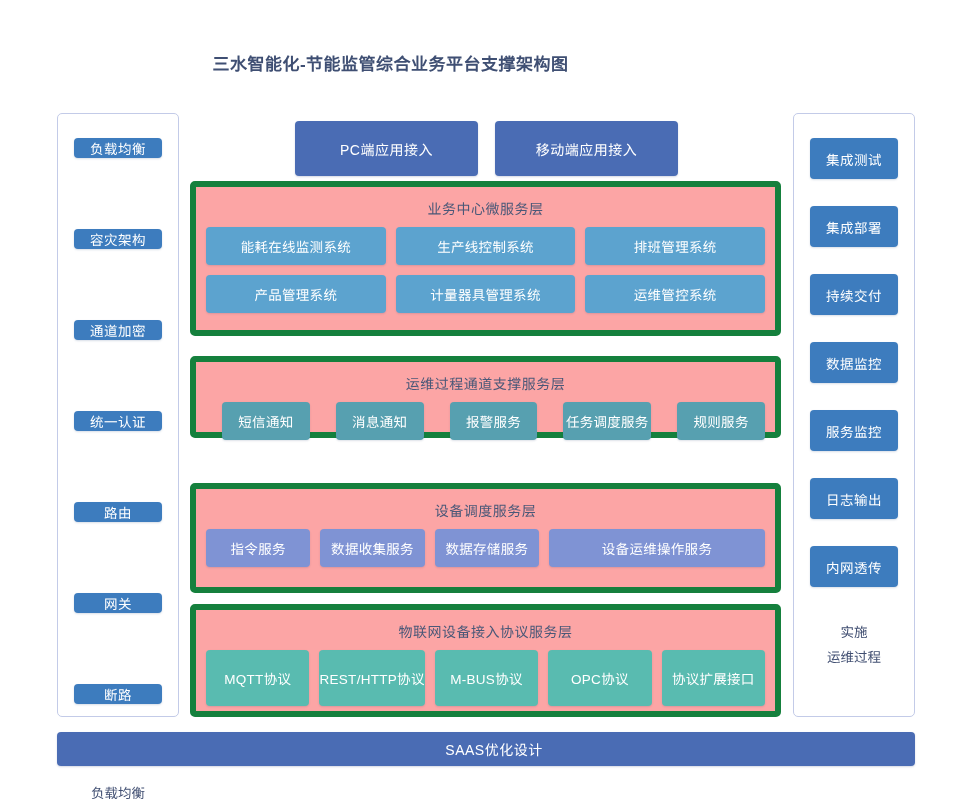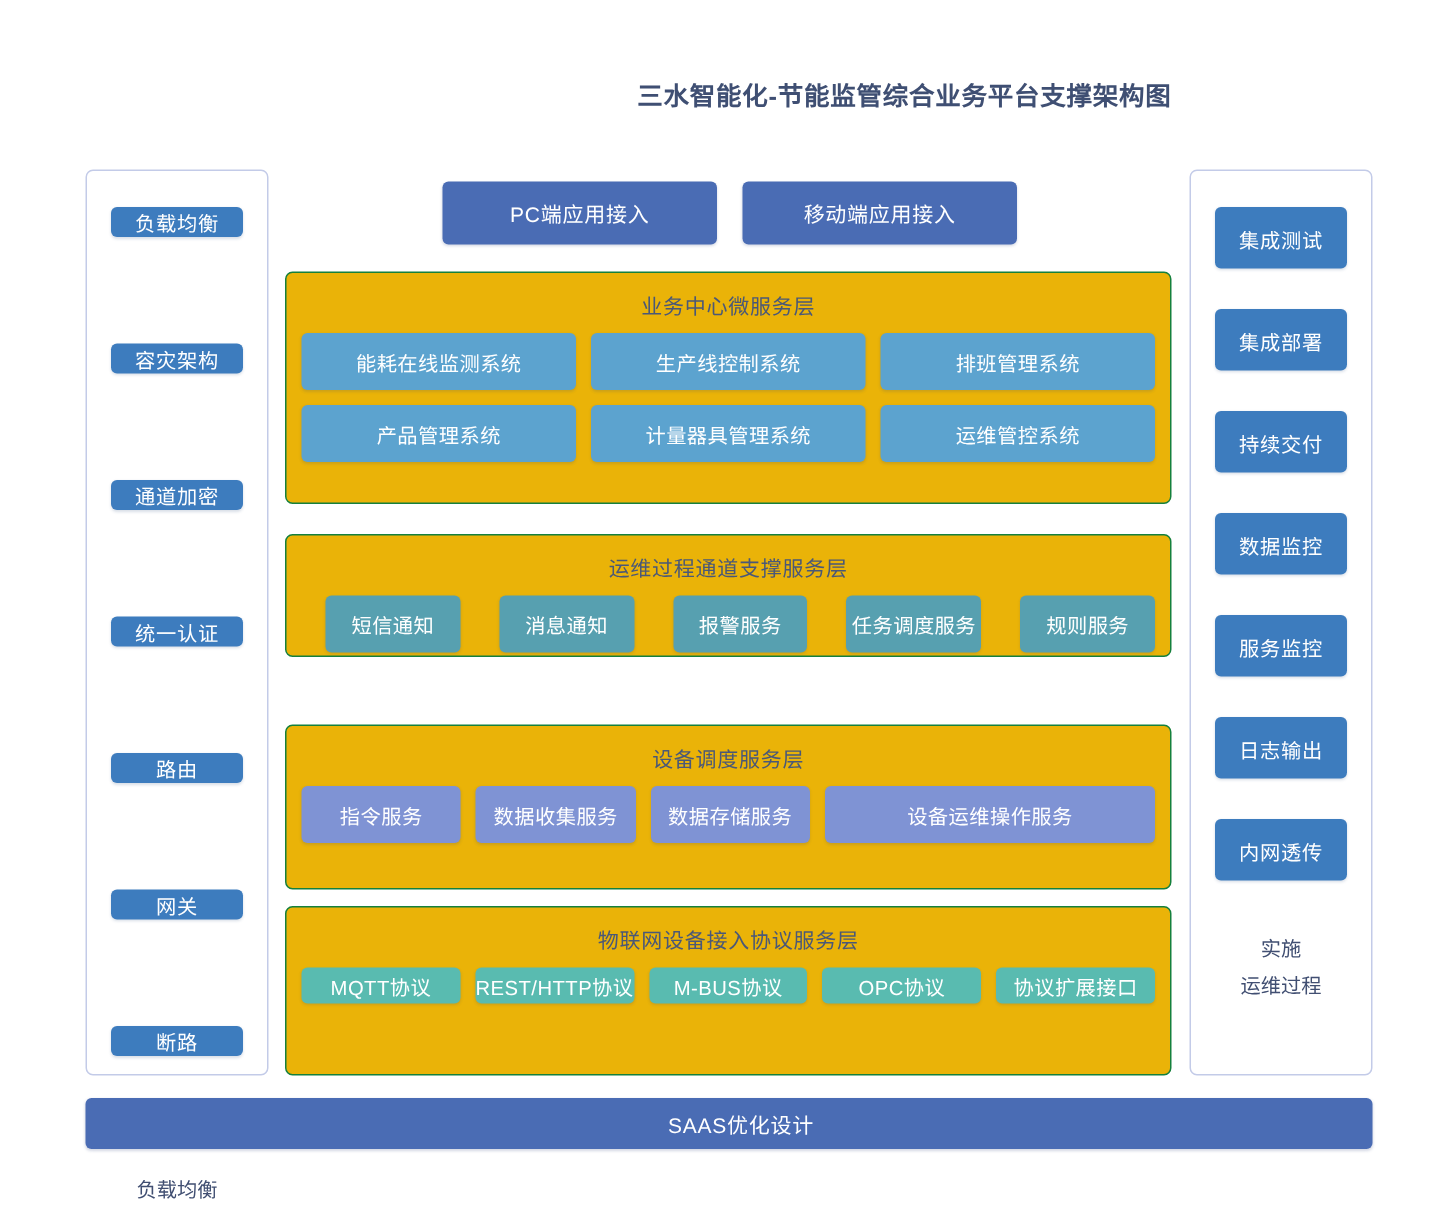--- a/index.html
+++ b/index.html
@@ -20,21 +20,21 @@
     height: 804px;
     box-sizing: border-box;
   }
 
   
   .diagram-title {
     position: absolute;
     left: 0;
     top: 50px;
     width: 781px;
-    text-align: right;
+    text-align: center;
     font-size: 17px;
     font-weight: bold;
     color: #3f4f73;
     letter-spacing: 0.5px;
   }
 
   
   .side-col {
     position: absolute;
     top: 113px;
@@ -88,41 +88,41 @@
   .access-row {
     position: absolute;
     left: 105px;
     top: 8px;
     width: 383px;
     display: flex;
     justify-content: space-between;
   }
   .access-btn {
     width: 183px;
-    height: 42px;
+    height: 55px;
     background: #4a6cb4;
     border-radius: 4px;
     color: #ffffff;
     font-size: 14px;
     display: flex;
     align-items: center;
     justify-content: center;
     box-shadow: 0 1px 2px rgba(40,60,120,0.2);
     box-sizing: border-box;
     letter-spacing: 0.5px;
   }
 
   
   .layer {
     position: absolute;
     left: 0;
     width: 591px;
-    border: 1px solid #15803d;
+    border: 6px solid #15803d;
     border-radius: 5px;
-    background: #eab308;
+    background: #fca5a5;
     box-sizing: border-box;
   }
   .layer-title {
     text-align: center;
     font-size: 14px;
     color: #4a5878;
     padding: 11px 0 9px 0;
     letter-spacing: 0.5px;
   }
   .layer-row {
@@ -146,21 +146,21 @@
     white-space: nowrap;
   }
   .cell.wide { flex: 2.07 1 0; }
 
   
   #layer-business { top: 68px; height: 155px; }
   #layer-ops      { top: 243px; height: 82px; }
   #layer-device   { top: 370px; height: 110px; }
   #layer-iot      { top: 491px; height: 113px; }
 
-  #layer-iot .cell { height: 24px; }
+  #layer-iot .cell { height: 56px; }
 
   
   .c-business { background: #5ca3cf; }
   .c-ops      { background: #57a0b0; margin-left: 16px; }
   .c-device   { background: #7f93d4; }
   .c-iot      { background: #59bbb0; }
 
   
   .bottom-bar {
     position: absolute;

